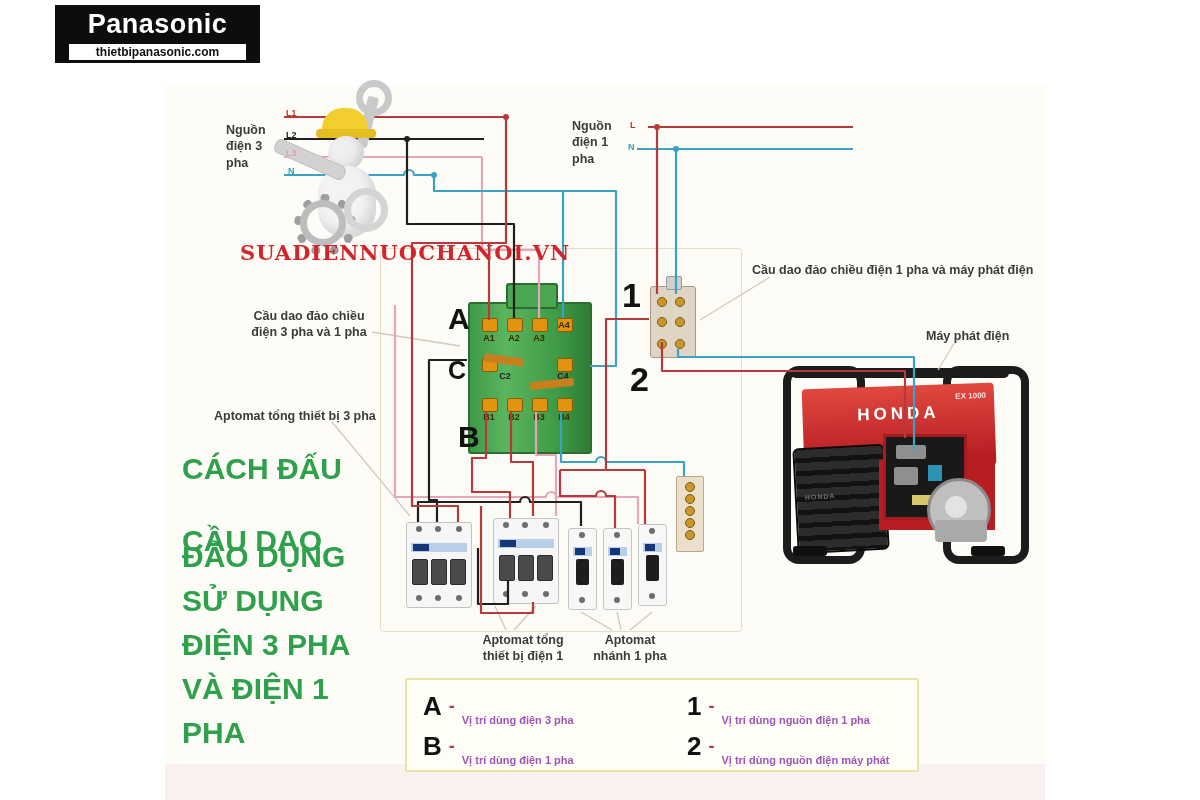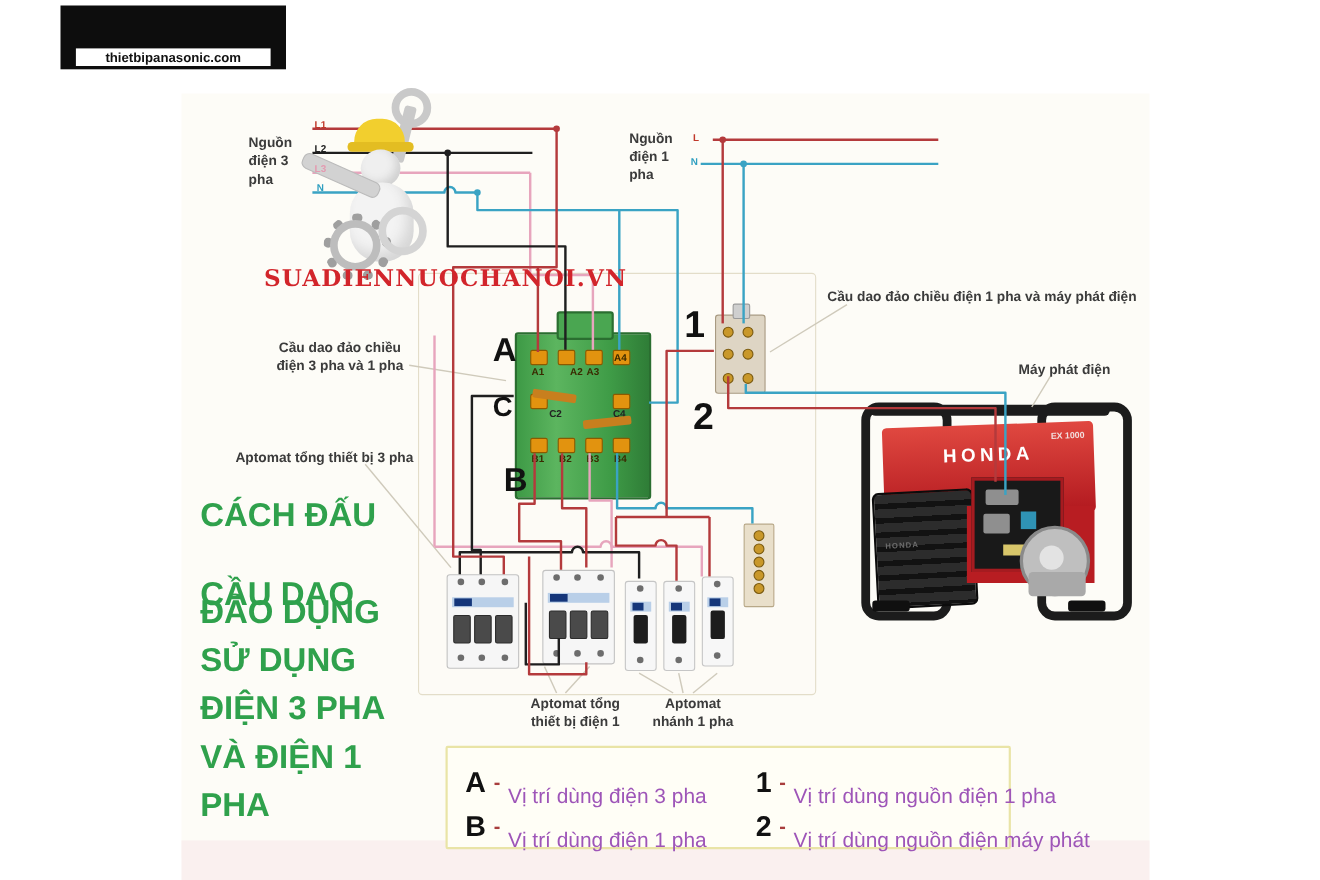--- a/index.html
+++ b/index.html
@@ -54,36 +54,37 @@
   .gtag{position:absolute;left:26px;top:58px;width:28px;height:10px;background:#d8c66a;}
   .geng{position:absolute;left:152px;top:118px;width:58px;height:58px;background:#bfbfbf;border:3px solid #8a8a8a;border-radius:50%;}
   .geng i{position:absolute;left:15px;top:15px;width:22px;height:22px;background:#e3e3e3;border-radius:50%;}
   .gmuff{position:absolute;left:160px;top:160px;width:52px;height:22px;background:#a9a9a9;border-radius:4px;}
   .gfoot{position:absolute;width:34px;height:10px;background:#101010;border-radius:3px;}
   
   .legend{left:405px;top:678px;width:510px;height:90px;background:#fffef6;border:2px solid #e9e4a6;border-radius:2px;z-index:8;}
   .leg-row{position:absolute;display:flex;align-items:center;gap:7px;white-space:nowrap;}
   .leg-key{font-weight:900;font-size:26px;color:#111;}
   .leg-sep{font-weight:900;font-size:18px;color:#a83d3d;}
-  .leg-txt{font-weight:normal;font-size:19px;color:#9e55b8;margin-top:28px;}
+  .leg-txt{font-weight:bold;font-size:11px;color:#9e55b8;margin-top:28px;}
   
   .mascot{left:278px;top:88px;width:130px;height:162px;z-index:7;}
   .m{position:absolute;}
   svg.wires{position:absolute;left:0;top:0;z-index:6;pointer-events:none;}
 </style>
 </head>
 <body>
 
 <div id="stage">
 
   <div class="abs sheet"></div>
   <div class="abs board"></div>
   <div class="abs bottomband"></div>
 
   <div class="abs logo">
+    <div class="logo-brand">Panasonic</div>
     <div class="logo-site">thietbipanasonic.com</div>
   </div>
 
   <div class="abs mascot">
     <div class="m" style="left:84px;top:8px;width:11px;height:52px;background:#c9c9c9;border-radius:3px;transform:rotate(14deg);"></div>
     <div class="m" style="left:78px;top:-8px;width:22px;height:22px;border:7px solid #c9c9c9;border-radius:50%;"></div>
     <div class="m" style="left:44px;top:20px;width:46px;height:24px;background:#f2cf2e;border-radius:23px 23px 4px 4px;"></div>
     <div class="m" style="left:38px;top:41px;width:60px;height:9px;background:#e3bd22;border-radius:4px;"></div>
     <div class="m" style="left:50px;top:48px;width:36px;height:34px;background:#efefef;border-radius:50%;box-shadow:inset -4px -4px 8px #d0d0d0;"></div>
     <div class="m" style="left:40px;top:78px;width:58px;height:72px;background:#f3f3f3;border-radius:28px;box-shadow:inset -6px -8px 12px #d6d6d6;"></div>
@@ -143,21 +144,21 @@
   <div class="abs title-line" style="left:182px;top:672px;">VÀ ĐIỆN 1</div>
   <div class="abs title-line" style="left:182px;top:716px;">PHA</div>
 
   <div class="abs sw3">
     <div class="sw3-handle"></div>
     <div class="term" style="left:12px;top:14px;"></div>
     <div class="term" style="left:37px;top:14px;"></div>
     <div class="term" style="left:62px;top:14px;"></div>
     <div class="term" style="left:87px;top:14px;"></div>
     <span class="term-lbl" style="left:10px;top:29px;">A1</span>
-    <span class="term-lbl" style="left:45px;top:29px;">A2</span>
+    <span class="term-lbl" style="left:35px;top:29px;">A2</span>
     <span class="term-lbl" style="left:60px;top:29px;">A3</span>
     <span class="term-lbl" style="left:85px;top:16px;">A4</span>
     <div class="term" style="left:12px;top:54px;"></div>
     <div class="term" style="left:87px;top:54px;"></div>
     <span class="term-lbl" style="left:26px;top:67px;color:#222;">C2</span>
     <span class="term-lbl" style="left:84px;top:67px;color:#222;">C4</span>
     <div class="link" style="left:14px;top:52px;width:40px;transform:rotate(8deg);"></div>
     <div class="link" style="left:60px;top:76px;width:44px;transform:rotate(-6deg);"></div>
     <div class="term" style="left:12px;top:94px;"></div>
     <div class="term" style="left:37px;top:94px;"></div>

